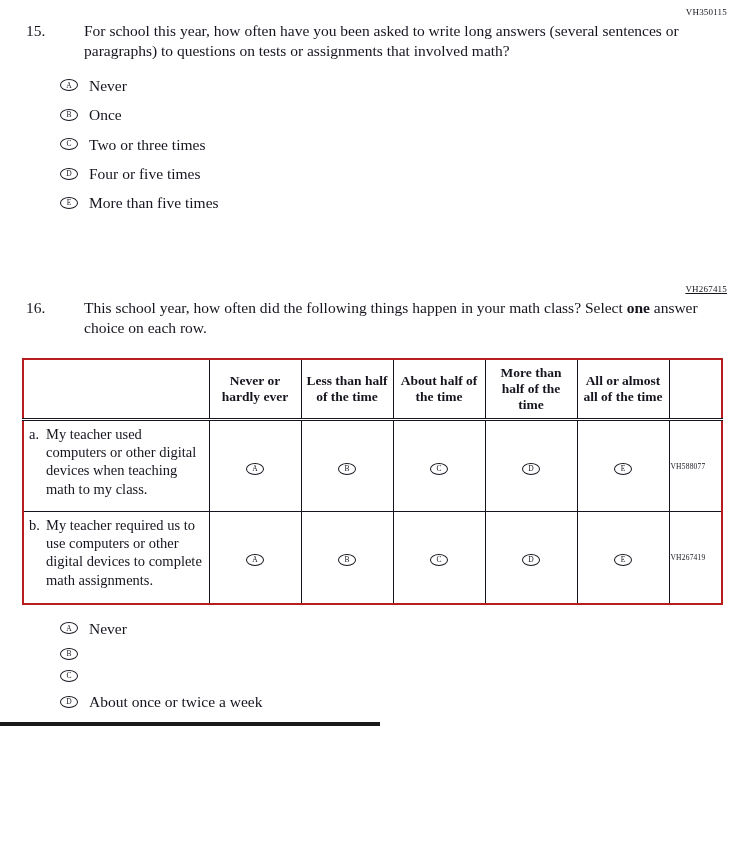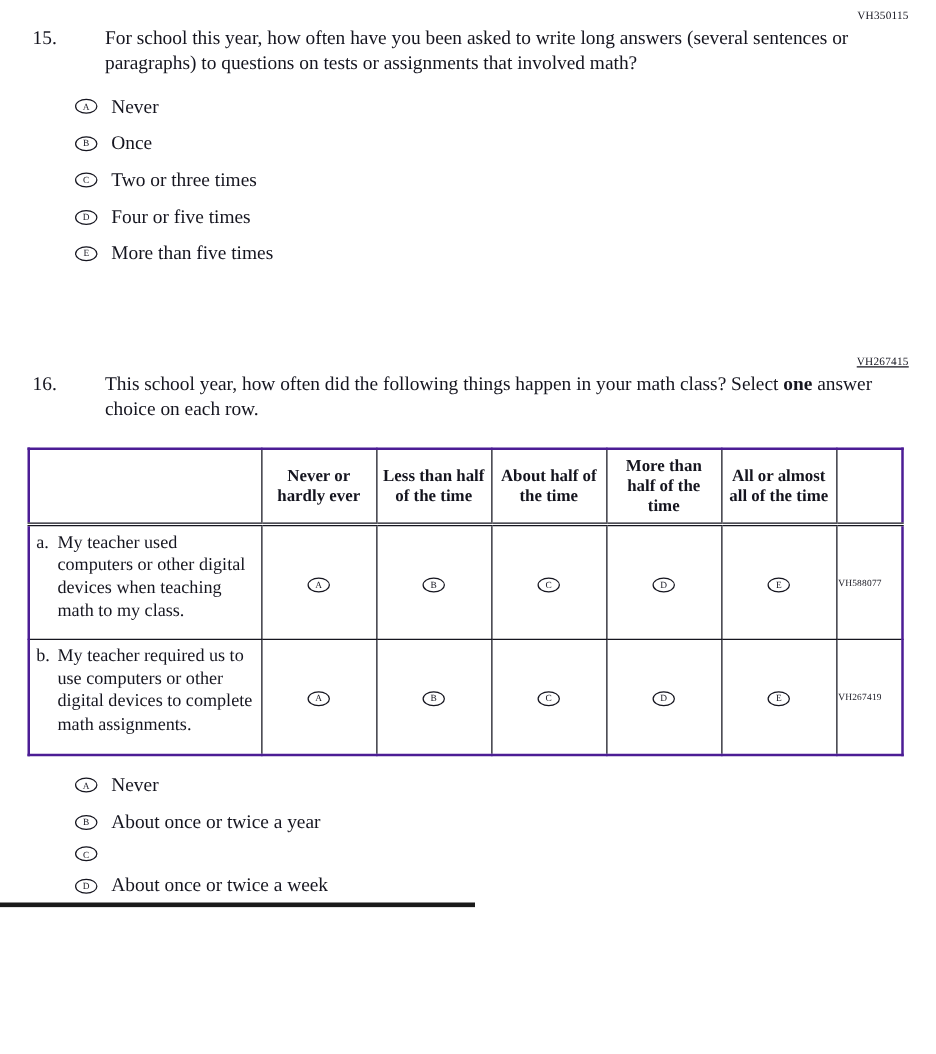--- a/index.html
+++ b/index.html
@@ -49,21 +49,21 @@
     font-size: 7.5px;
     line-height: 1;
     font-family: "Liberation Serif", "DejaVu Serif", serif;
   }
   .opt-label { margin-left: 11px; font-size: 15.5px; line-height: 1.25; }
 
   table.response {
     border-collapse: collapse;
     margin: 20px 0 0 -4px;
     table-layout: fixed;
-    border: 2px solid #4c1d95;
+    border: 2px solid #b91c1c;
   }
   .response th, .response td { border: 1px solid #15151f; }
   .response thead th { border-bottom: 3px double #15151f; }
   th.col-h {
     font-size: 13.5px;
     font-weight: bold;
     text-align: center;
     line-height: 1.18;
     padding: 5px 3px;
     height: 52px;
@@ -192,21 +192,20 @@
     </tbody>
   </table>
 
   <div class="options">
     <div class="option">
       <span class="oval">A</span>
       <span class="opt-label">Never</span>
     </div>
     <div class="option">
       <span class="oval">B</span>
-      <span class="opt-label">About once or twice a year</span>
     </div>
     <div class="option">
       <span class="oval">C</span>
     </div>
     <div class="option">
       <span class="oval">D</span>
       <span class="opt-label">About once or twice a week</span>
     </div>
     <div class="option">
       <span class="oval">E</span>

